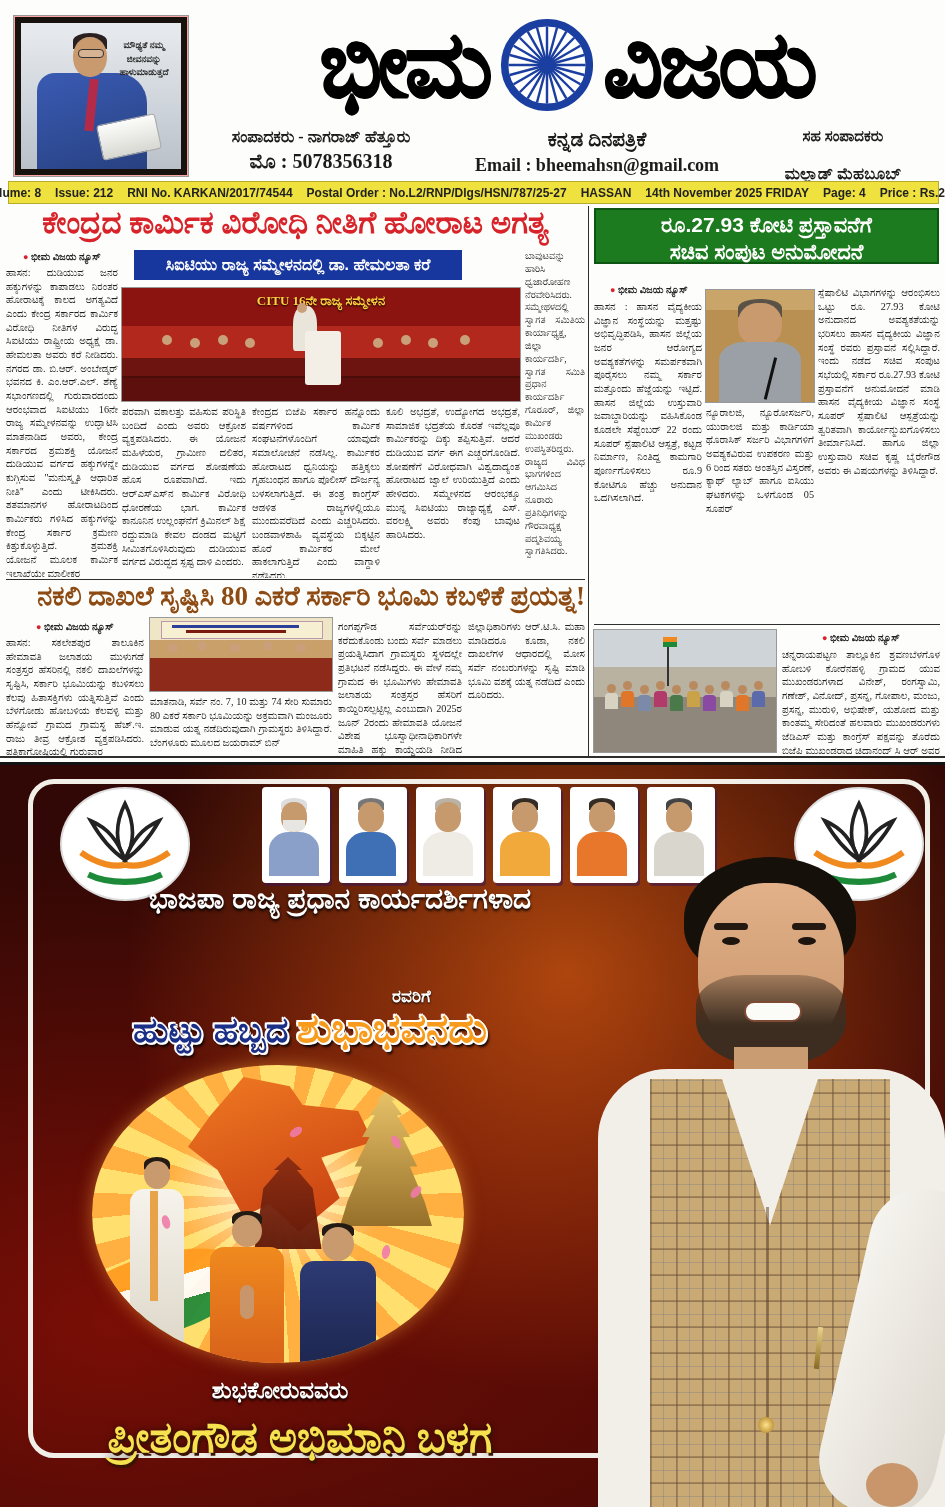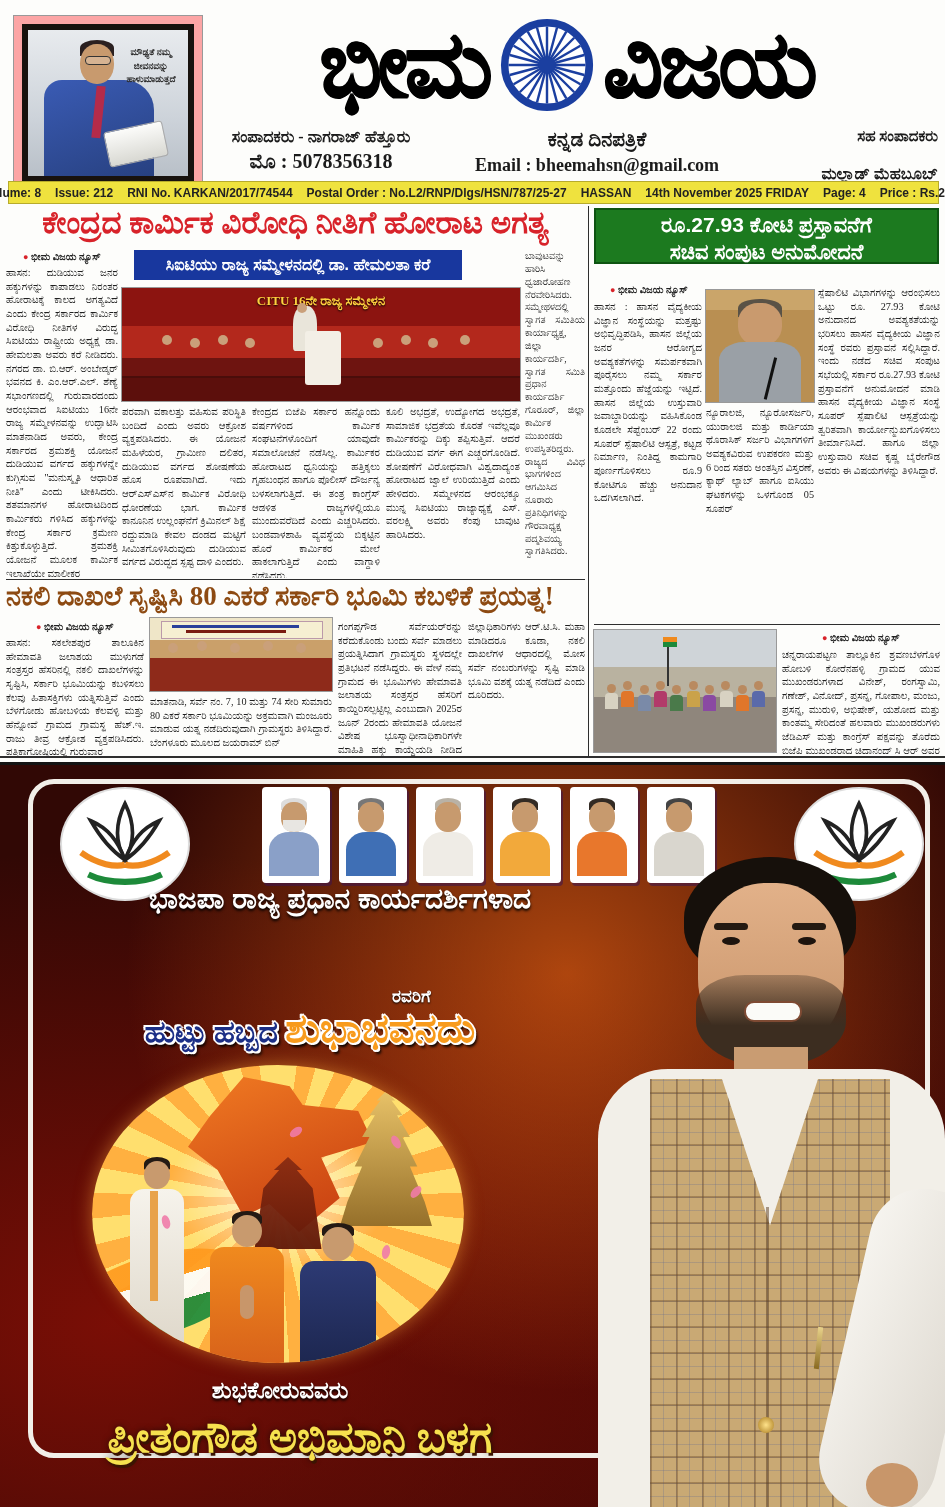--- a/index.html
+++ b/index.html
@@ -1,57 +1,57 @@
 <!DOCTYPE html>
 <html><head>
 <meta charset="utf-8">
 <style>
   html,body{margin:0;padding:0;background:#888;}
   #page{position:relative;width:945px;height:1507px;background:#fdfdfb;overflow:hidden;
         font-family:"Liberation Serif","DejaVu Serif",serif;color:#1b1b1b;}
   .abs{position:absolute;}
   
-  .amb-frame{left:14px;top:16px;width:172px;height:158px;background:#18120e;border:8px solid #fca5a5;
+  .amb-frame{left:14px;top:16px;width:172px;height:158px;background:#18120e;border:1px solid #fca5a5;
              box-shadow:inset 0 0 0 3px #3a2d22;}
   .amb-photo{position:absolute;left:6px;top:6px;right:6px;bottom:6px;background:linear-gradient(180deg,#e8ebee,#cdd3da 60%,#b9c0c8);overflow:hidden;}
   .amb-head{position:absolute;left:52px;top:14px;width:34px;height:40px;border-radius:48%;background:#c89a6e;}
   .amb-hair{position:absolute;left:52px;top:10px;width:34px;height:16px;border-radius:50% 50% 0 0;background:#2a2020;}
   .amb-glass{position:absolute;left:57px;top:26px;width:24px;height:7px;border:1.5px solid #333;border-radius:4px;background:rgba(255,255,255,.25);}
   .amb-suit{position:absolute;left:16px;top:50px;width:110px;height:100px;background:linear-gradient(160deg,#3a5bb4,#27407f);border-radius:18px 30px 0 0;}
   .amb-tie{position:absolute;left:66px;top:56px;width:9px;height:52px;background:#b42b4a;transform:rotate(6deg);}
   .amb-book{position:absolute;left:78px;top:96px;width:58px;height:34px;background:linear-gradient(180deg,#fcfcfa,#d8d8d2);border-radius:4px;transform:rotate(-12deg);border:1px solid #aaa;}
   .amb-quote{position:absolute;right:4px;top:16px;width:66px;font-size:9px;font-weight:bold;color:#2c2c2c;text-align:center;line-height:1.5;}
   .mast{left:196px;top:6px;width:742px;}
   .mast-title{display:flex;align-items:center;justify-content:center;gap:10px;height:118px;}
   .mast-word{font-size:92px;font-weight:900;color:#000;letter-spacing:-3px;line-height:1;
              font-family:"Liberation Serif","DejaVu Serif",serif;text-shadow:1px 0 #000,-1px 0 #000,0 1px #000;}
   .mast-sub{display:flex;justify-content:space-between;align-items:flex-start;margin-top:4px;}
   .mast-left{width:250px;text-align:center;}
   .mast-left .ed{font-size:16px;font-weight:bold;}
   .mast-left .ph{font-size:20px;font-weight:bold;margin-top:4px;}
   .mast-mid{width:280px;text-align:center;}
   .mast-mid .kn{font-size:20px;font-weight:bold;}
   .mast-mid .em{font-size:18px;font-weight:bold;margin-top:4px;}
-  .mast-right{width:190px;text-align:right;}
+  .mast-right{width:190px;text-align:center;}
   .mast-right .l1{font-size:15px;font-weight:bold;}
   .mast-right .l2{font-size:16px;font-weight:bold;margin-top:20px;}
   
   .infobar{left:8px;top:181px;width:929px;height:21px;background:#efe23e;border:1px solid #b7ab2c;
            display:flex;align-items:center;justify-content:center;gap:14px;
            font-family:"Liberation Sans","DejaVu Sans",sans-serif;font-size:12px;font-weight:bold;color:#222;white-space:nowrap;}
   
   .rule{background:#2e2e2e;}
   
   .hl1{left:6px;top:207px;width:579px;text-align:center;font-size:31px;line-height:1.05;font-weight:900;color:#d8232a;}
   .subhead{left:134px;top:250px;width:328px;height:30px;background:#18379e;color:#fff;text-align:center;
            font-size:16px;font-weight:bold;line-height:30px;font-family:"Liberation Sans","DejaVu Sans",sans-serif;}
   .byline{font-size:10px;font-weight:bold;text-align:center;color:#222;}
   .byline .dot{color:#d8232a;font-size:9px;}
   .col{font-size:10.2px;line-height:1.34;text-align:justify;color:#202020;}
-  .hl2{left:6px;top:583px;width:579px;text-align:left;font-size:27px;font-weight:900;color:#8d4a12;line-height:1.0;}
+  .hl2{left:6px;top:583px;width:579px;text-align:right;font-size:27px;font-weight:900;color:#8d4a12;line-height:1.0;}
   .greenbox{left:594px;top:208px;width:345px;height:56px;background:#1c7a1f;border:2px solid #0e5412;
             color:#fff;text-align:center;font-weight:bold;font-size:21px;line-height:1.28;
             font-family:"Liberation Sans","DejaVu Sans",sans-serif;padding-top:2px;box-sizing:border-box;}
   
   .photo{overflow:hidden;box-shadow:0 0 0 1px #999;}
   .p1{background:linear-gradient(180deg,#8c1410 0 34%,#b3281c 34% 62%,#6e1410 62% 78%,#4a0d0a 78% 100%);}
   .p1-banner{position:absolute;left:10%;top:4%;width:80%;text-align:center;color:#ffd23f;font-weight:bold;font-size:13px;text-shadow:0 1px 2px #000;}
   .p1-pod{position:absolute;left:46%;top:38%;width:9%;height:48%;background:#f3efe6;border-radius:3px;}
   .p1-speaker{position:absolute;left:43%;top:16%;width:6%;height:40%;background:#e9e5da;border-radius:40% 40% 10% 10%;}
   .p1-head{position:absolute;width:10px;height:10px;border-radius:50%;background:#caa07a;}
@@ -82,21 +82,21 @@
   .ld-head{position:absolute;left:16px;top:12px;width:26px;height:30px;border-radius:46%;background:#c79a6e;}
   .ld-hair{position:absolute;left:16px;top:8px;width:26px;height:12px;border-radius:50% 50% 0 0;background:#332b24;}
   .ld-body{position:absolute;left:4px;top:42px;width:50px;height:44px;border-radius:40% 40% 0 0;}
   .ad-intro{position:absolute;left:50px;top:118px;width:580px;text-align:center;color:#fff;font-size:28px;font-weight:bold;
             font-family:"Liberation Sans","DejaVu Sans",sans-serif;text-shadow:0 2px 3px #000;}
   .ad-name{position:absolute;left:0px;top:148px;width:620px;text-align:center;font-size:58px;font-weight:900;letter-spacing:-1px;
            background:linear-gradient(180deg,#fff4b8 8%,#ffcf45 45%,#c07d12 88%);-webkit-background-clip:text;background-clip:text;color:transparent;
            filter:drop-shadow(2px 3px 0 #3a1402) drop-shadow(0 0 2px #fff);}
   .ad-rav{position:absolute;left:392px;top:222px;width:100px;color:#fff;font-size:17px;font-weight:bold;text-shadow:0 1px 2px #000;}
   .ad-greet{position:absolute;left:0px;top:240px;width:620px;text-align:center;font-weight:900;white-space:nowrap;}
-  .g1{font-size:30px;color:#1c2f86;text-shadow:-2px 0 #fff,2px 0 #fff,0 -2px #fff,0 2px #fff,2px 2px #fff,-2px -2px #fff,3px 4px 3px #000;}
+  .g1{font-size:35px;color:#1c2f86;text-shadow:-2px 0 #fff,2px 0 #fff,0 -2px #fff,0 2px #fff,2px 2px #fff,-2px -2px #fff,3px 4px 3px #000;}
   .g2{font-size:40px;color:#f89b1c;text-shadow:-2px 0 #fff,2px 0 #fff,0 -2px #fff,0 2px #fff,2px 2px #fff,-2px -2px #fff,3px 4px 3px #000;}
   .oval{position:absolute;left:92px;top:300px;width:372px;height:298px;border-radius:50%;overflow:hidden;
         background:repeating-conic-gradient(from 0deg at 50% 45%,#ffdf6e 0 8deg,#ffb040 8deg 16deg);box-shadow:0 0 18px rgba(255,170,60,.5);}
   .ov-glow{position:absolute;left:20%;top:15%;width:60%;height:55%;background:radial-gradient(ellipse,rgba(255,255,255,.75),transparent 70%);}
   .ov-map{position:absolute;left:96px;top:12px;width:185px;height:155px;background:linear-gradient(160deg,#f07a22,#c43a10);
           clip-path:polygon(30% 0,55% 6%,62% 18%,92% 22%,100% 42%,72% 52%,82% 78%,60% 100%,44% 82%,30% 90%,16% 60%,0 45%,12% 25%);}
   .ov-temple{position:absolute;left:248px;top:26px;width:92px;height:135px;background:linear-gradient(180deg,#e8c268,#96702a);
              clip-path:polygon(50% 0,60% 7%,56% 7%,68% 18%,62% 18%,76% 34%,68% 34%,84% 56%,76% 56%,92% 82%,100% 100%,0 100%,8% 82%,24% 56%,16% 56%,32% 34%,24% 34%,38% 18%,32% 18%,44% 7%,40% 7%);}
   .ov-chariot{position:absolute;left:152px;top:92px;width:88px;height:92px;background:linear-gradient(180deg,#8a2c12,#5e1708);
               clip-path:polygon(50% 0,66% 14%,60% 14%,78% 34%,88% 100%,12% 100%,22% 34%,40% 14%,34% 14%);opacity:.95;}

